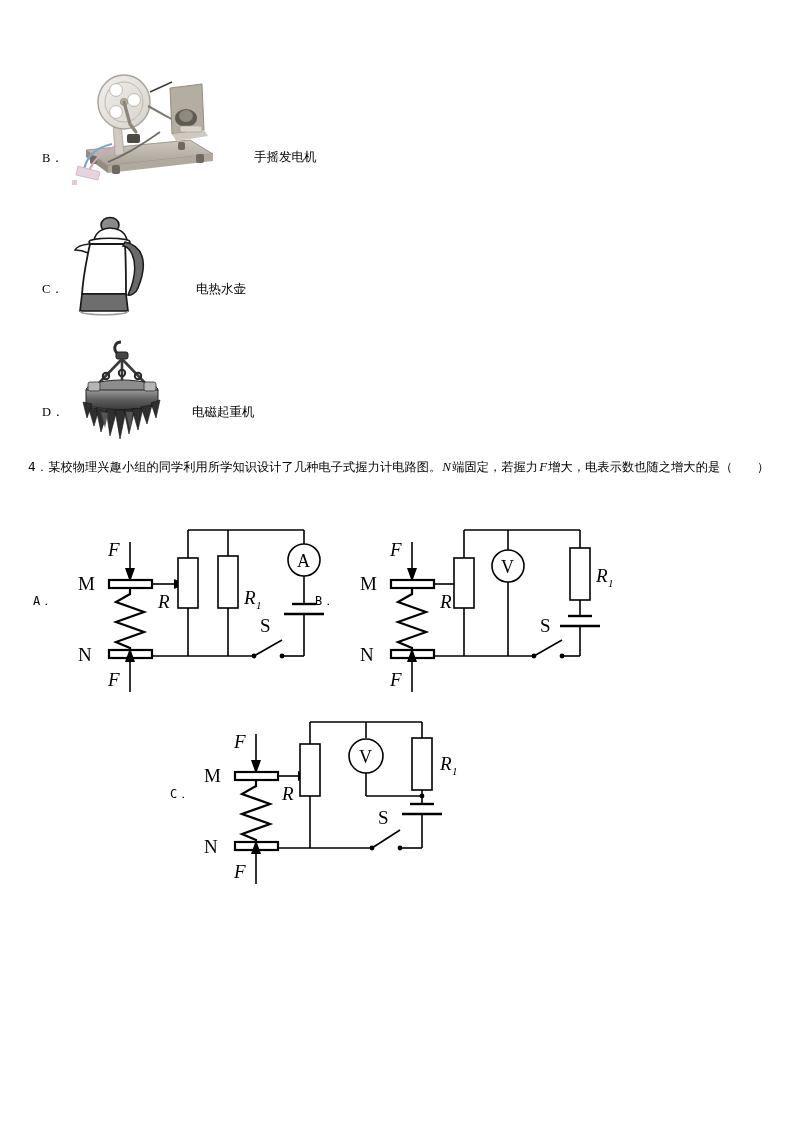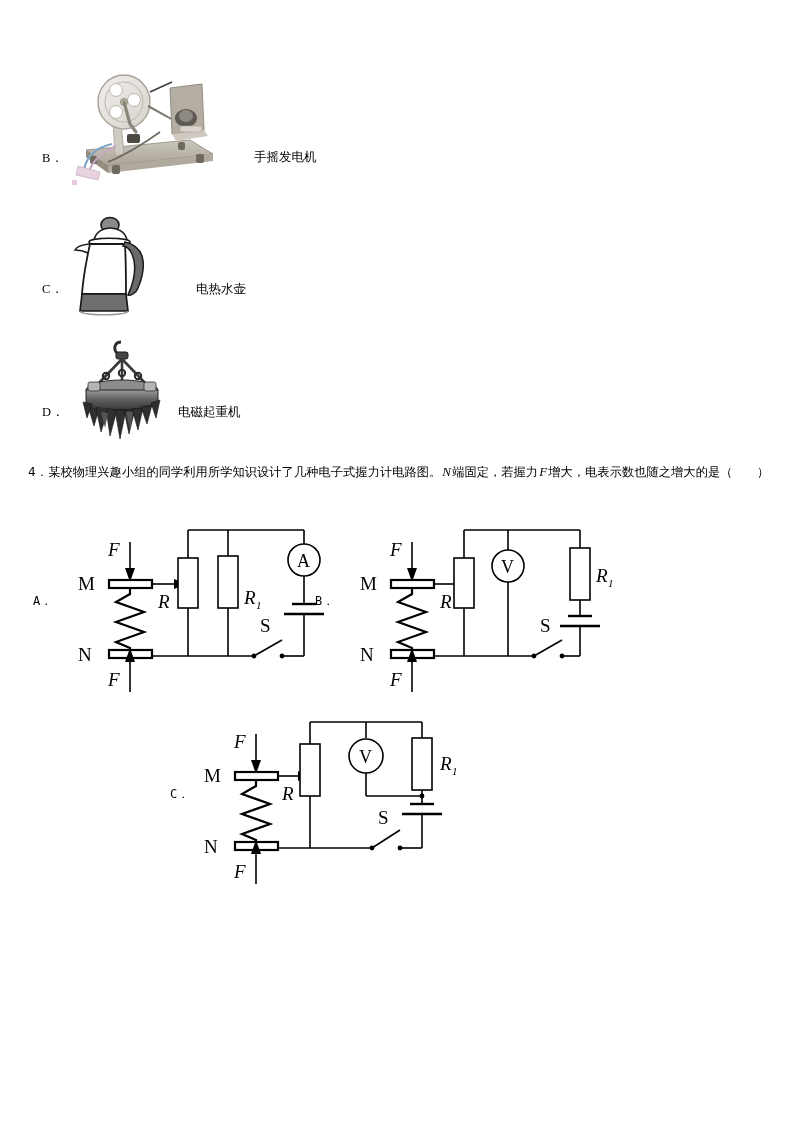--- a/index.html
+++ b/index.html
@@ -42,21 +42,21 @@
   }
 
   
   .question {
     position: absolute;
     left: 28px;
     top: 458px;
     width: 742px;
     font-family: "DejaVu Sans", "Liberation Sans", sans-serif;
     font-size: 12.2px;
-    line-height: 28px;
+    line-height: 18px;
     text-align: justify;
     letter-spacing: 0.1px;
   }
   .question i {
     font-family: "Liberation Serif", "DejaVu Serif", serif;
     font-style: italic;
     font-size: 13px;
     padding: 0 1px;
   }
 
@@ -223,21 +223,21 @@
           <polygon points="73,67 79,84 84,65"></polygon>
           <polygon points="15,62 19,78 24,64"></polygon>
           <polygon points="83,63 88,78 92,60"></polygon>
         </g>
         <g fill="#555">
           <polygon points="33,72 37,88 40,73"></polygon>
           <polygon points="58,72 62,90 65,72"></polygon>
         </g>
       </svg>
     </span>
-    <span class="opt-caption" style="align-self:center; margin-top:40px;">电磁起重机</span>
+    <span class="opt-caption" style="margin-left:14px; align-self:center; margin-top:40px;">电磁起重机</span>
   </div>
 
   <div class="question"><span>4．</span><span>某校物理兴趣小组的同学利用所学知识设计了几种电子式握力计电路图。</span><i>N</i><span>端固定，若握力</span><i>F</i><span>增大，电表示数也随之增大的是（　　）</span></div>
 
   <div class="circuit" style="left:30px; top:520px;">
     <span class="circuit-letter" style="left:3px; top:73px;">A．</span>
     <svg width="300" height="175" viewBox="0 0 300 175">
 
       <line class="wire" x1="100" y1="22" x2="100" y2="52"></line>
       <polygon points="100,62 95,48 105,48" fill="#000"></polygon>

